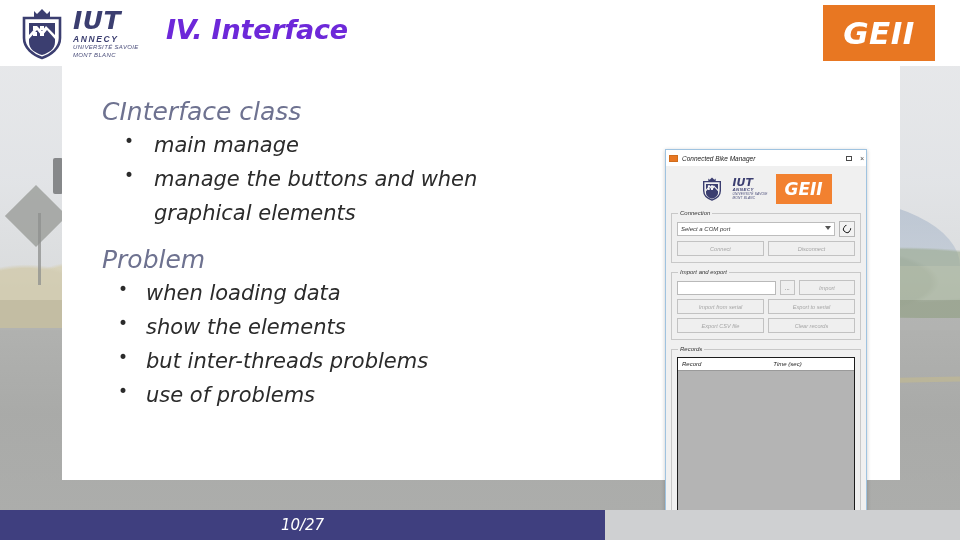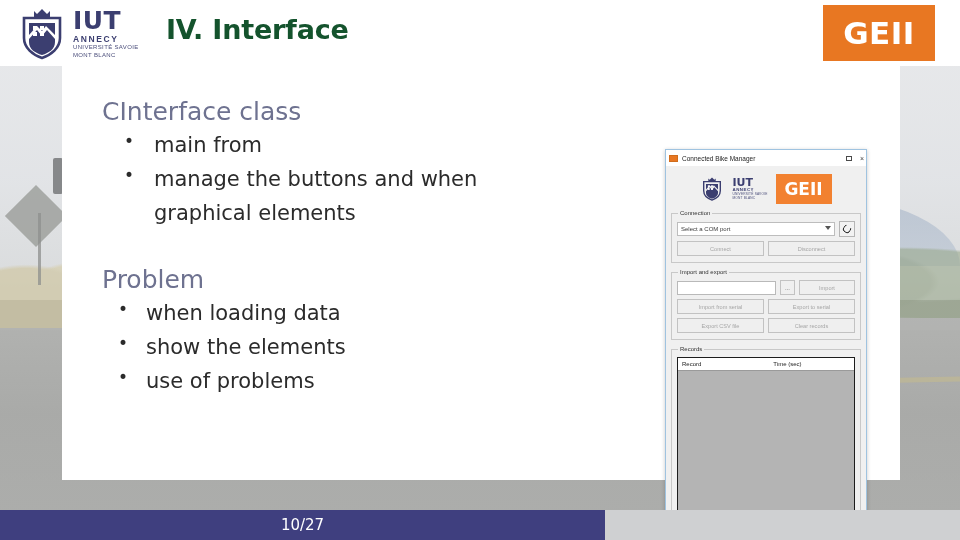--- a/index.html
+++ b/index.html
@@ -7,20 +7,21 @@
     width: 960px; height: 540px;
     overflow: hidden;
     font-family: "Liberation Sans", sans-serif;
   }
 
   #slide {
     position: relative;
     width: 960px; height: 540px;
     background: #b9bcbb;
     overflow: hidden;
+    font-style: italic;
   }
 
   
   .bg-photo {
     position: absolute; inset: 0;
     background:
       
       linear-gradient(to bottom, rgba(255,255,255,0.55) 0%, rgba(255,255,255,0.38) 38%, rgba(255,255,255,0.12) 55%, rgba(255,255,255,0.10) 100%),
       
       linear-gradient(to bottom, #c8c9c7 0%, #c6c7c5 52%, #a9aaa8 53%, #a3a4a2 100%);
@@ -98,21 +99,21 @@
   }
   .logo-annecy {
     font-size: 8.5px; font-weight: bold; color: #3b3e70;
     letter-spacing: 1.6px; line-height: 1.25; margin-top: 1px;
   }
   .logo-univ {
     font-size: 6px; color: #4a4d7a; letter-spacing: .35px; line-height: 1.25;
   }
   .slide-title {
     position: absolute; left: 166px; top: 14px;
-    font-size: 27px; font-weight: bold; color: #14532d;
+    font-size: 27px; font-weight: bold; color: #6d28d9;
     font-family: "DejaVu Sans", sans-serif;
     letter-spacing: -0.2px;
     text-align: center;
   }
   .geii-badge {
     position: absolute; right: 25px; top: 5px;
     width: 112px; height: 56px;
     background: #e87722;
     display: flex; align-items: center; justify-content: center;
   }
@@ -130,21 +131,21 @@
 
   
   .text-col {
     position: absolute; left: 40px; top: 32px; width: 440px;
     font-family: "DejaVu Sans", sans-serif;
   }
   .sec-head {
     font-size: 25px; color: #6e7290; line-height: 1.12;
     margin: 0 0 2px 0; font-weight: normal;
   }
-  .sec-head.second { margin-top: 36px; }
+  .sec-head.second { margin-top: 16px; }
   ul.bullets {
     list-style: none; margin: 0 0 0 0; padding: 0;
   }
   ul.bullets li {
     position: relative;
     font-size: 21px; color: #2b2b2b; line-height: 1.62;
     padding-left: 52px;
   }
   ul.bullets li::before {
     content: "•";
@@ -328,28 +329,29 @@
       <span>GEII</span>
     </div>
   </div>
 
   <div class="content-panel">
 
     <div class="text-col">
 
       <h2 class="sec-head">CInterface class</h2>
       <ul class="bullets">
-        <li>main from</li>
+        <li>main manage</li>
         <li>manage the buttons and when graphical elements</li>
       </ul>
 
       <h2 class="sec-head second">Problem</h2>
       <ul class="bullets wide">
         <li>when loading data</li>
         <li>show the elements</li>
+        <li>but inter-threads problems</li>
         <li>use of problems</li>
       </ul>
     </div>
 
     <div class="app-window">
 
       <div class="app-titlebar">
         <div class="app-icon"></div>
         <div class="app-title-text">Connected Bike Manager</div>
         <div class="win-btns">

